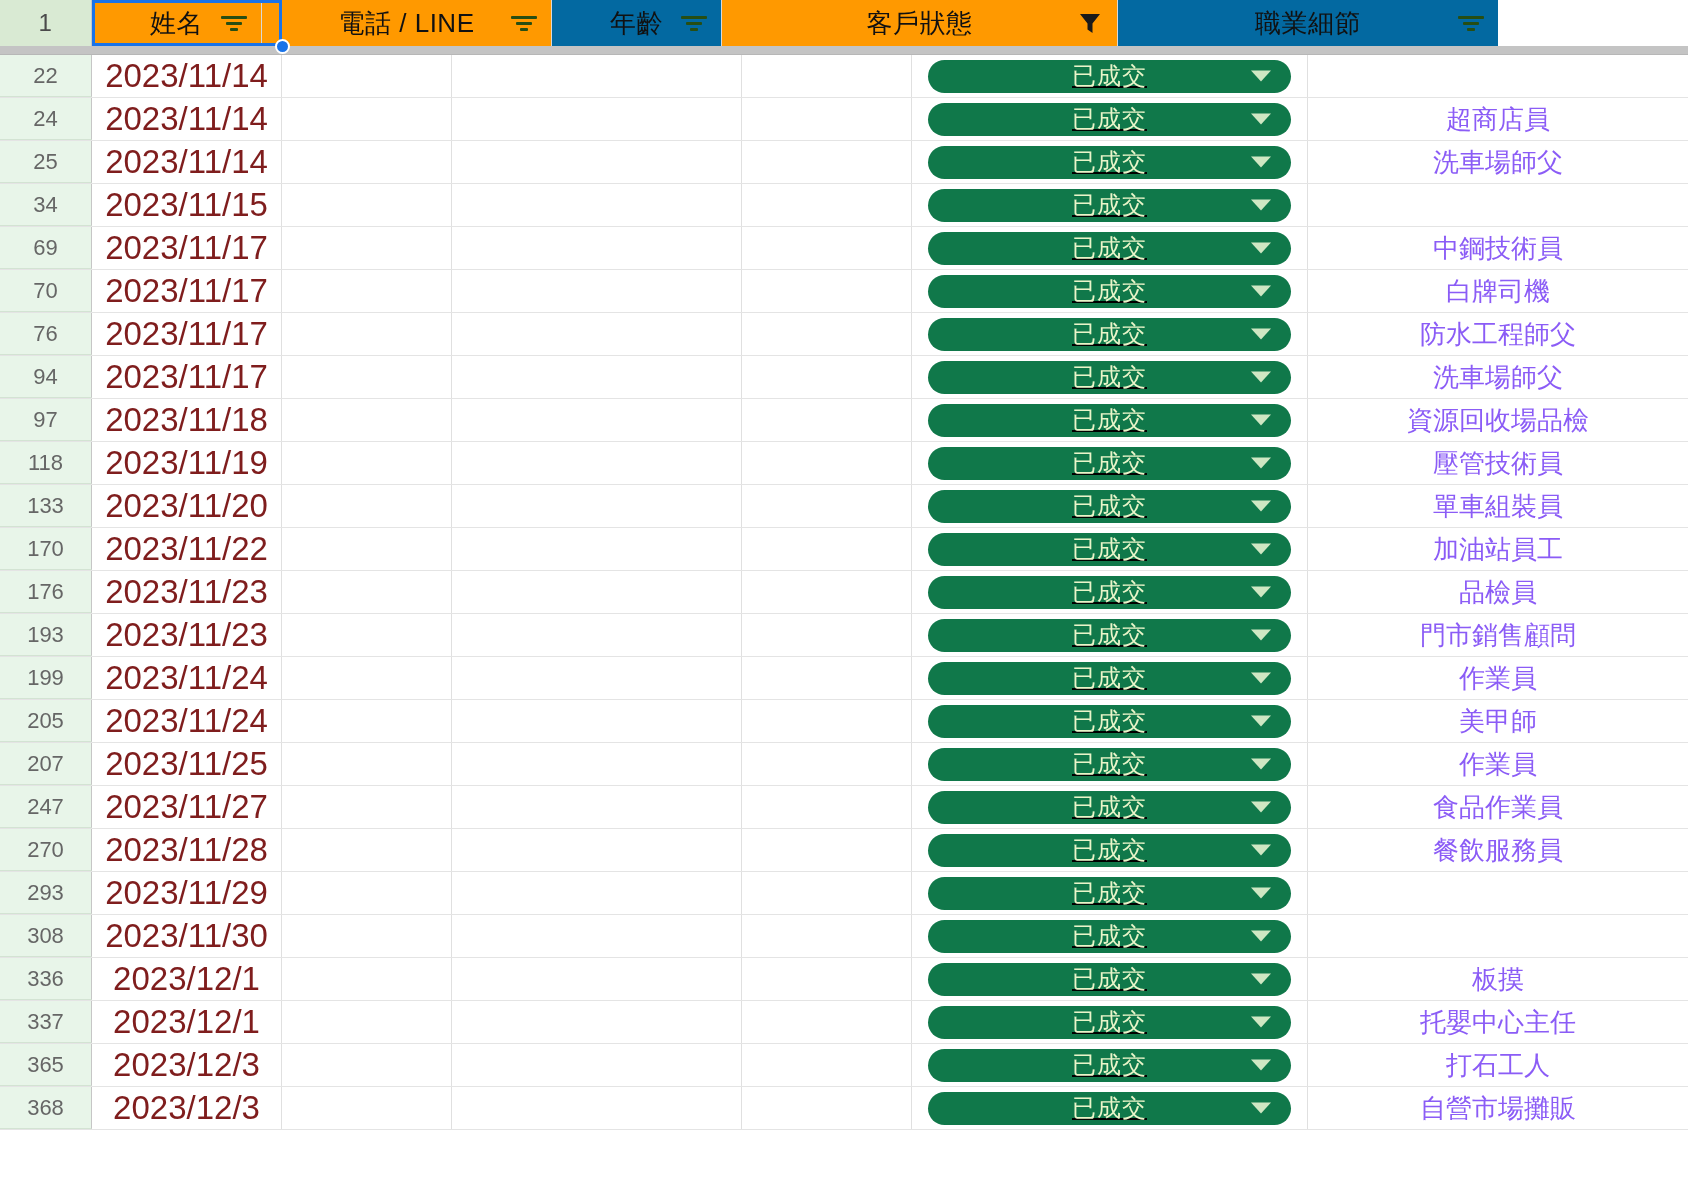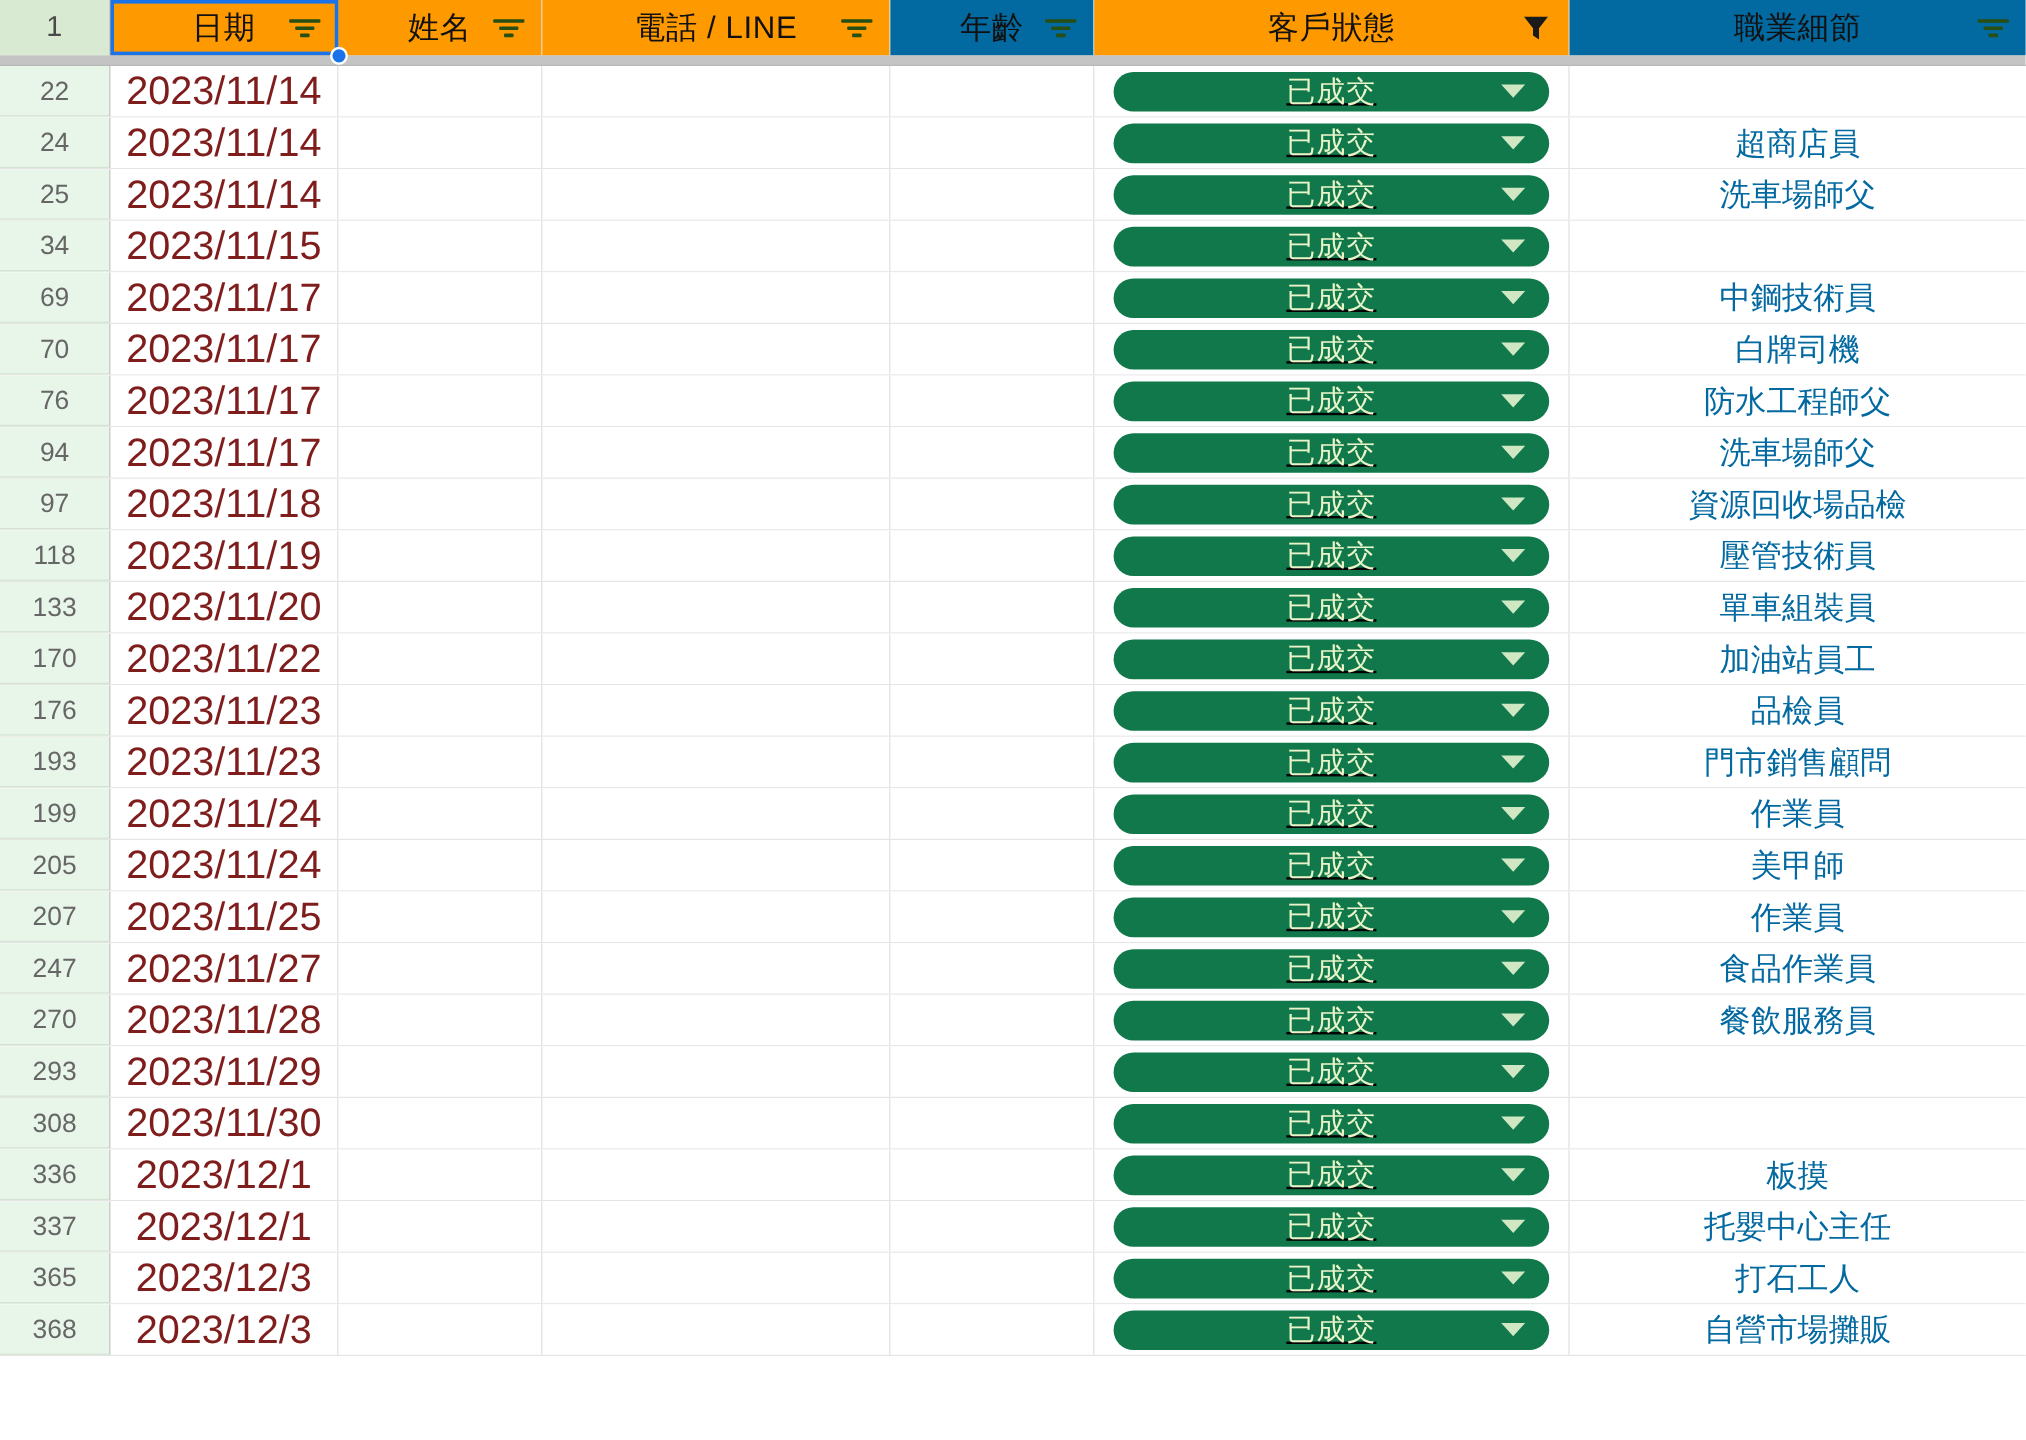--- a/index.html
+++ b/index.html
@@ -171,21 +171,21 @@
     justify-content: center;
     padding: 0 16px;
     border-right: 1px solid #e0e0e0;
     text-decoration: underline;
   }
   .c-job {
     width: 380px;
     min-width: 380px;
     justify-content: center;
     font-size: 26px;
-    color: #0369a1;
+    color: #8b5cf6;
     border-right: none;
   }
 
   
   .chip {
     position: relative;
     width: 100%;
     height: 33px;
     border-radius: 17px;
     background: #10784a;
@@ -212,28 +212,20 @@
 <body>
 
 <div class="sheet">
 
   <div class="hdr-row">
 
     <div class="hdr-cell hdr-rownum">
       <span class="htext">1</span>
     </div>
 
-    <div class="hdr-cell orange" style="width:190px;min-width:190px;">
-      <span class="htext">日期</span>
-      <span class="filt">
-          <i></i>
-          <i></i>
-          <i></i>
-        </span>
-    </div>
 
     <div class="hdr-cell orange" style="width:170px;min-width:170px;">
       <span class="htext">姓名</span>
       <span class="filt">
           <i></i>
           <i></i>
           <i></i>
         </span>
     </div>
 

